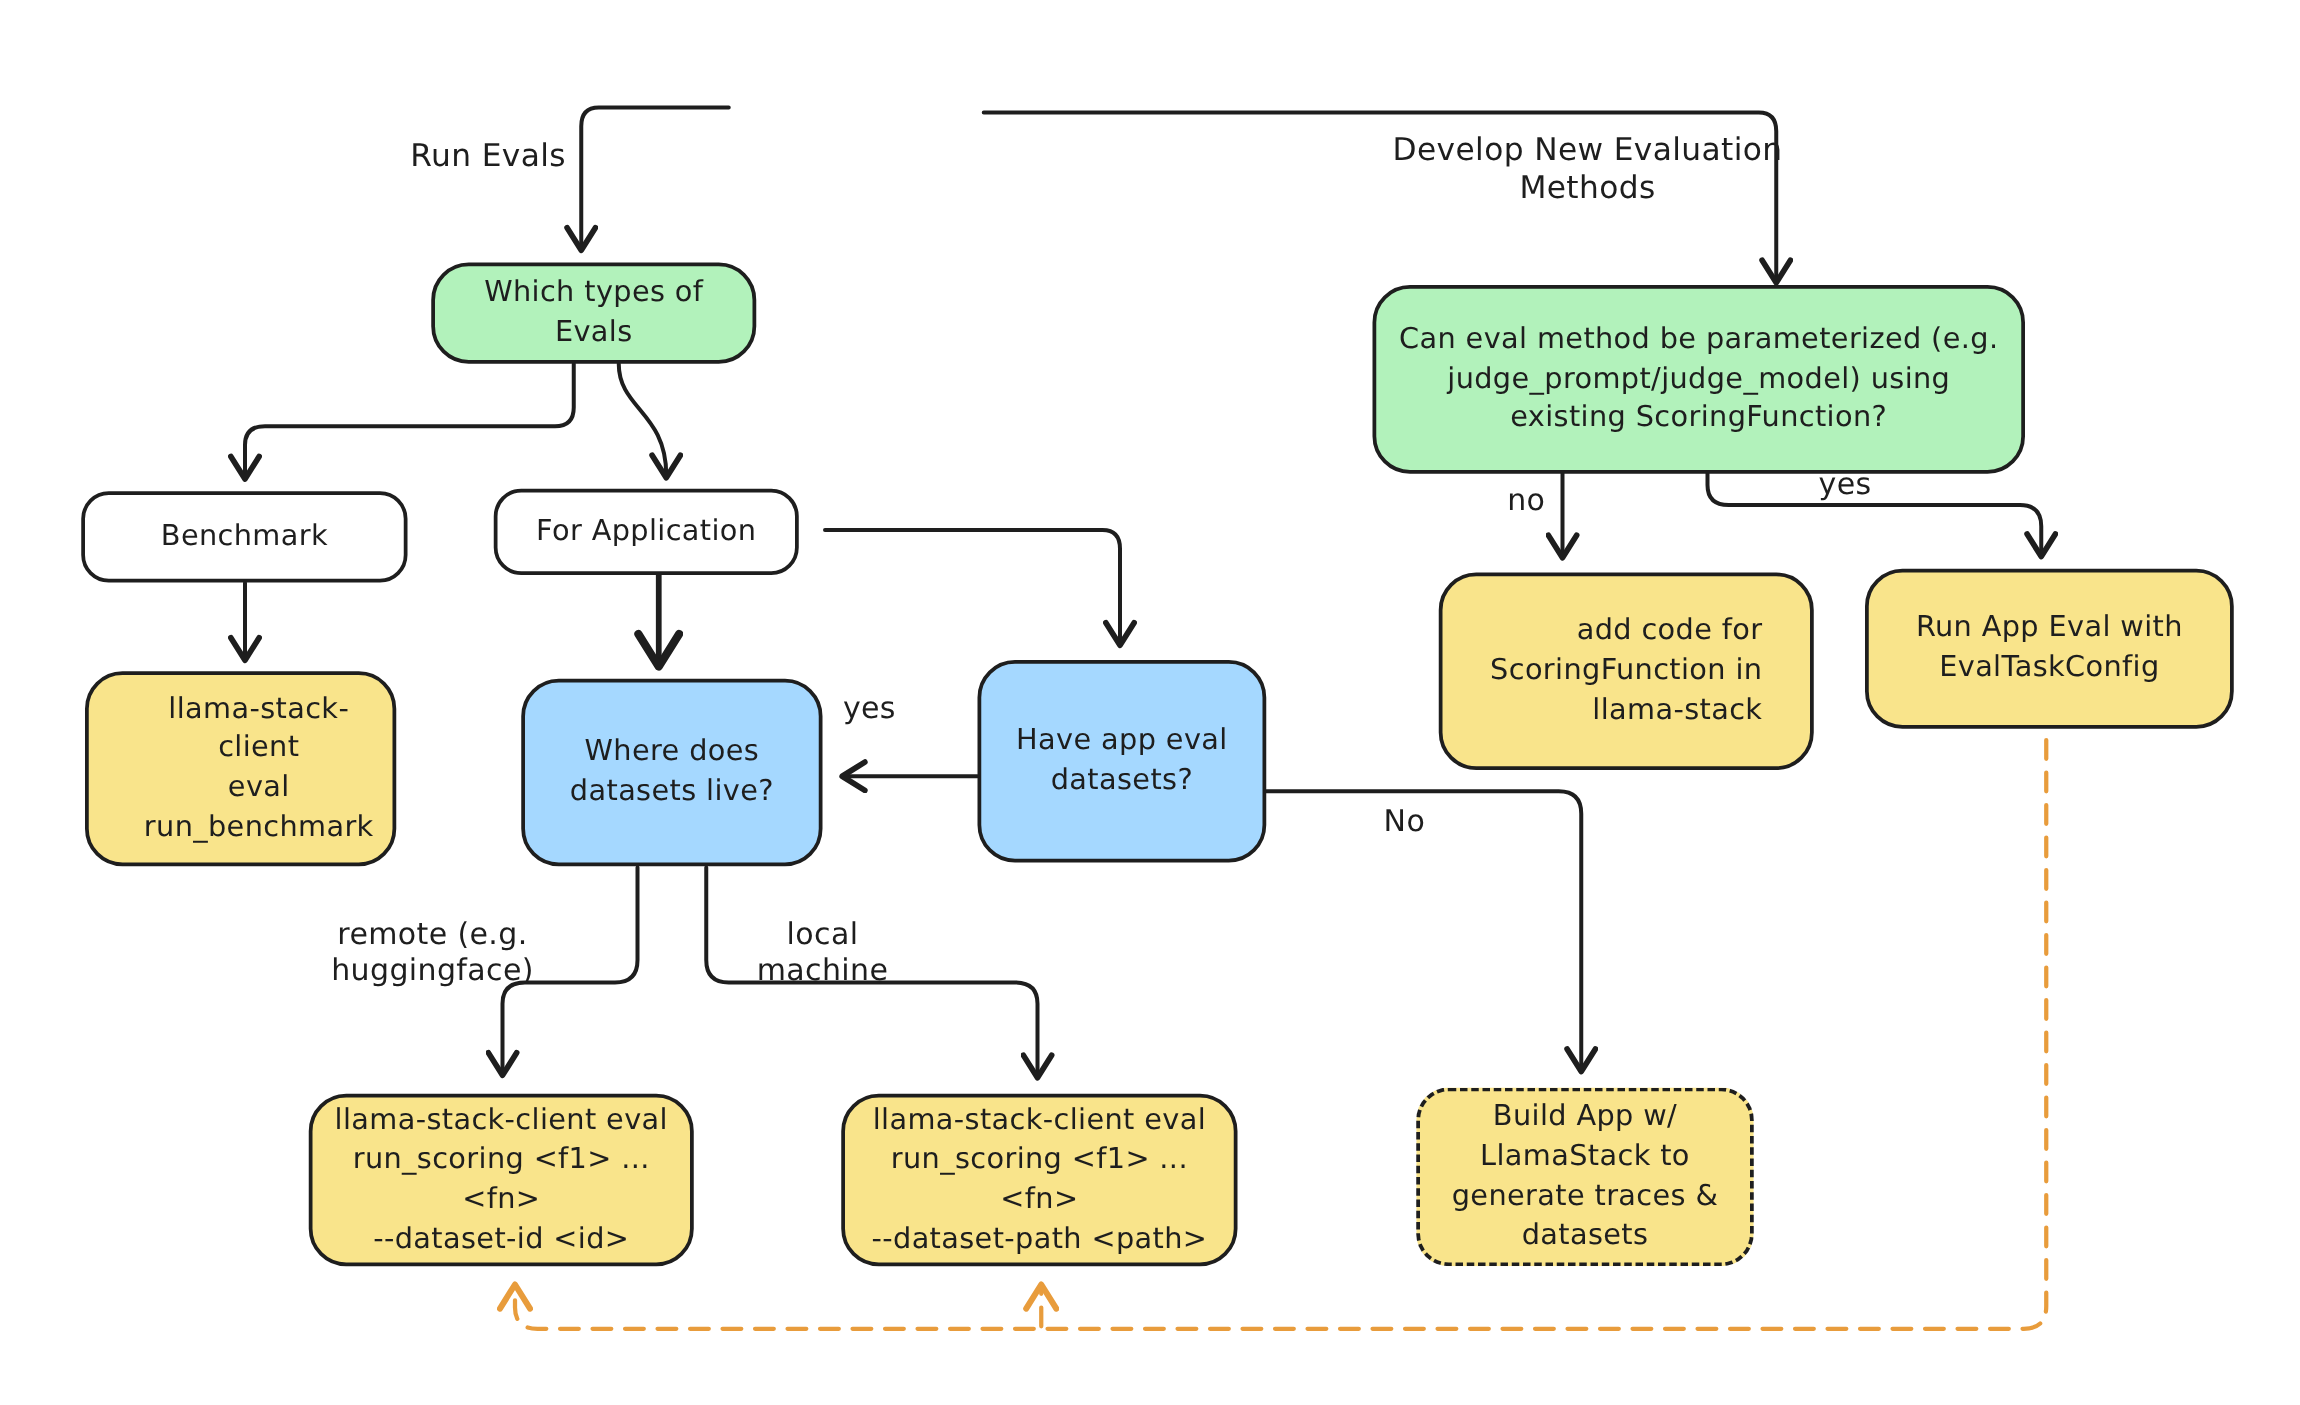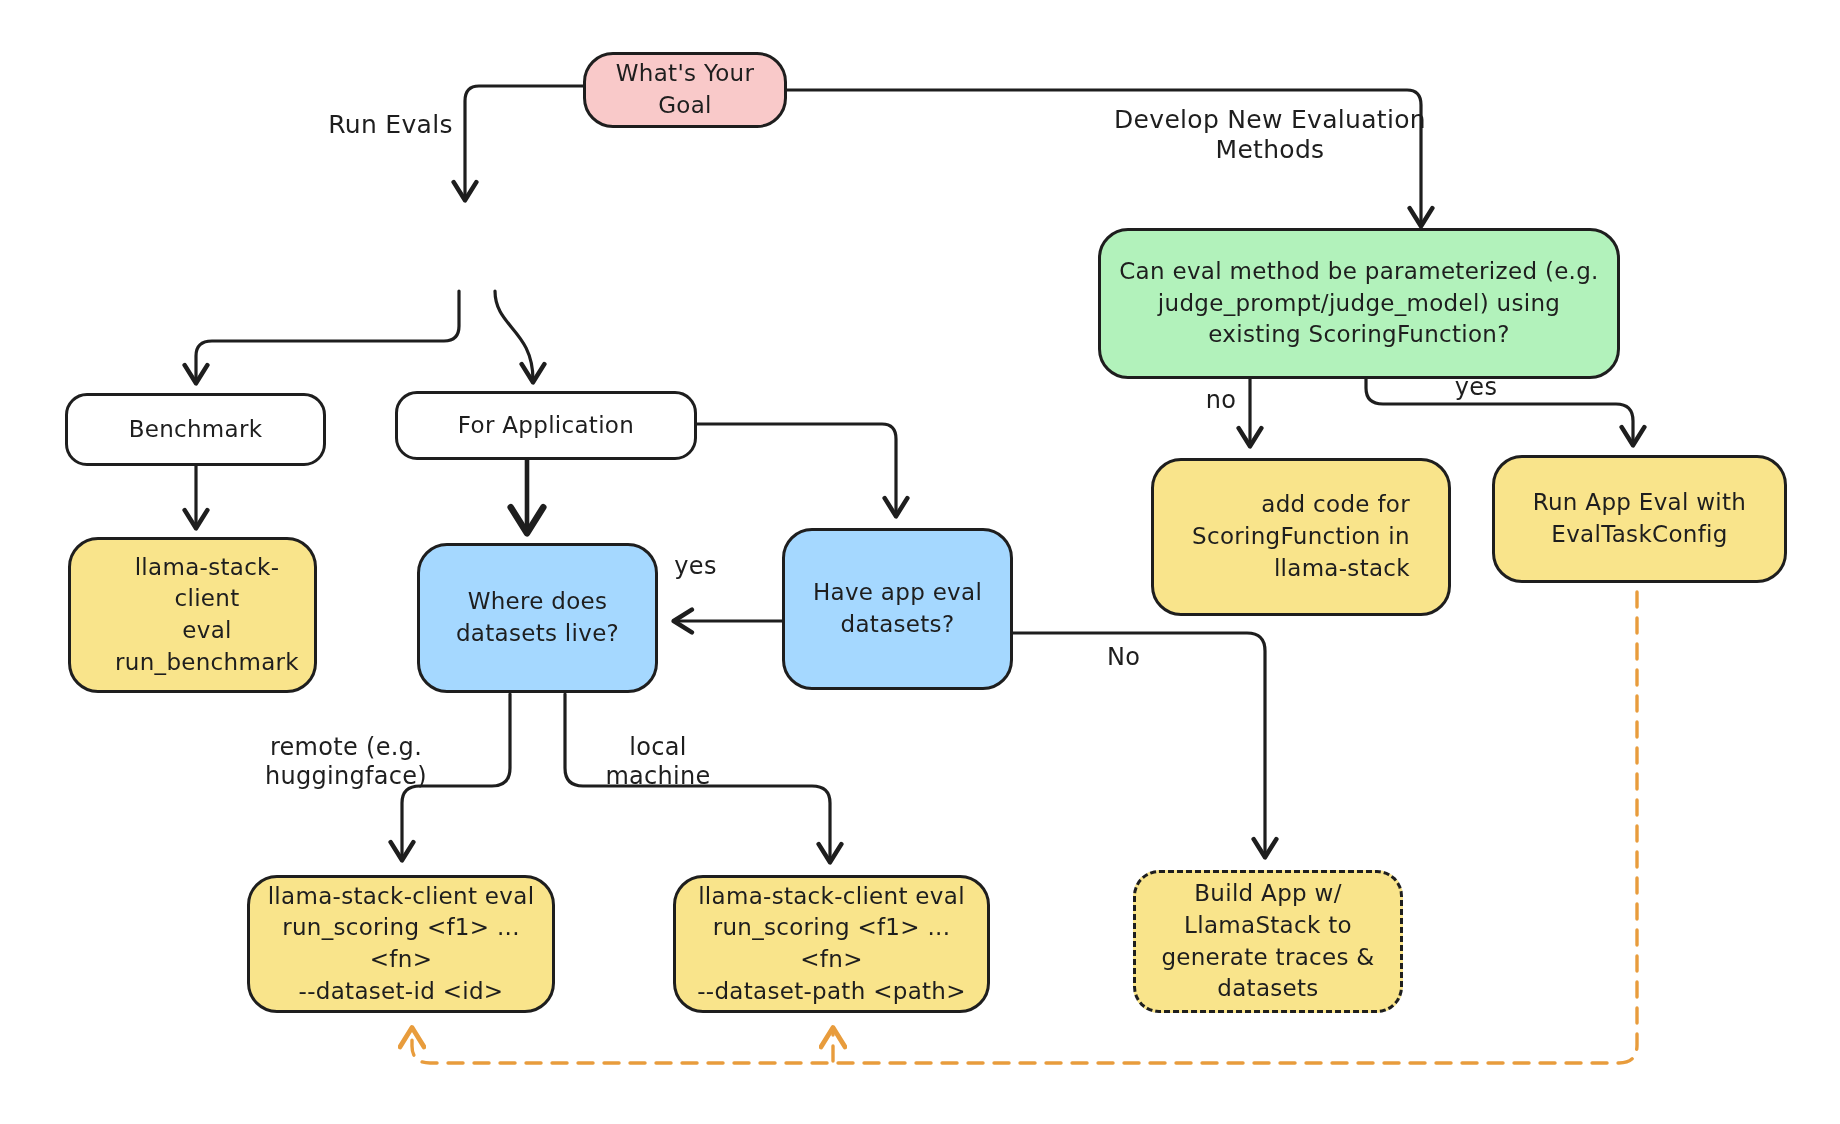--- a/index.html
+++ b/index.html
@@ -56,31 +56,31 @@
       <path d="M 1250 359 V 444" marker-end="url(#ah-black)"></path>
       <path d="M 1366 359 V 388 Q 1366 404 1383 404 H 1616 Q 1633 404 1633 421 V 443" marker-end="url(#ah-black)"></path>
     </g>
 
     <g fill="none" stroke="#e89c3c" stroke-width="3.4" stroke-linecap="round" stroke-dasharray="15 11">
       <path d="M 1637 592 V 1045 Q 1637 1063 1619 1063 H 430 Q 412 1063 412 1046 V 1030" marker-end="url(#ah-orange)"></path>
       <path d="M 833 1061 V 1030" marker-end="url(#ah-orange)"></path>
     </g>
   </svg>
 
-  <div class="node pink" style="left:583px;top:52px;width:204px;height:76px;">What's Your
-Goal</div>
 
+  <div class="node green" style="left:345px;top:210px;width:260px;height:81px;">Which types of
+Evals</div>
 
   <div class="node green" style="left:1098px;top:228px;width:522px;height:151px;">Can eval method be parameterized (e.g.
 judge_prompt/judge_model) using
 existing ScoringFunction?</div>
 
   <div class="node white" style="left:65px;top:393px;width:261px;height:73px;">Benchmark</div>
 
-  <div class="node white" style="left:395px;top:391px;width:302px;height:69px;">For Application</div>
+  <div class="node white" style="left:395px;top:391px;width:244px;height:69px;">For Application</div>
 
   <div class="node yellow" style="left:68px;top:537px;width:249px;height:156px;padding-left:39px;">llama-stack-client
 eval run_benchmark</div>
 
   <div class="node blue" style="left:417px;top:543px;width:241px;height:150px;">Where does
 datasets live?</div>
 
   <div class="node blue" style="left:782px;top:528px;width:231px;height:162px;">Have app eval
 datasets?</div>
 

